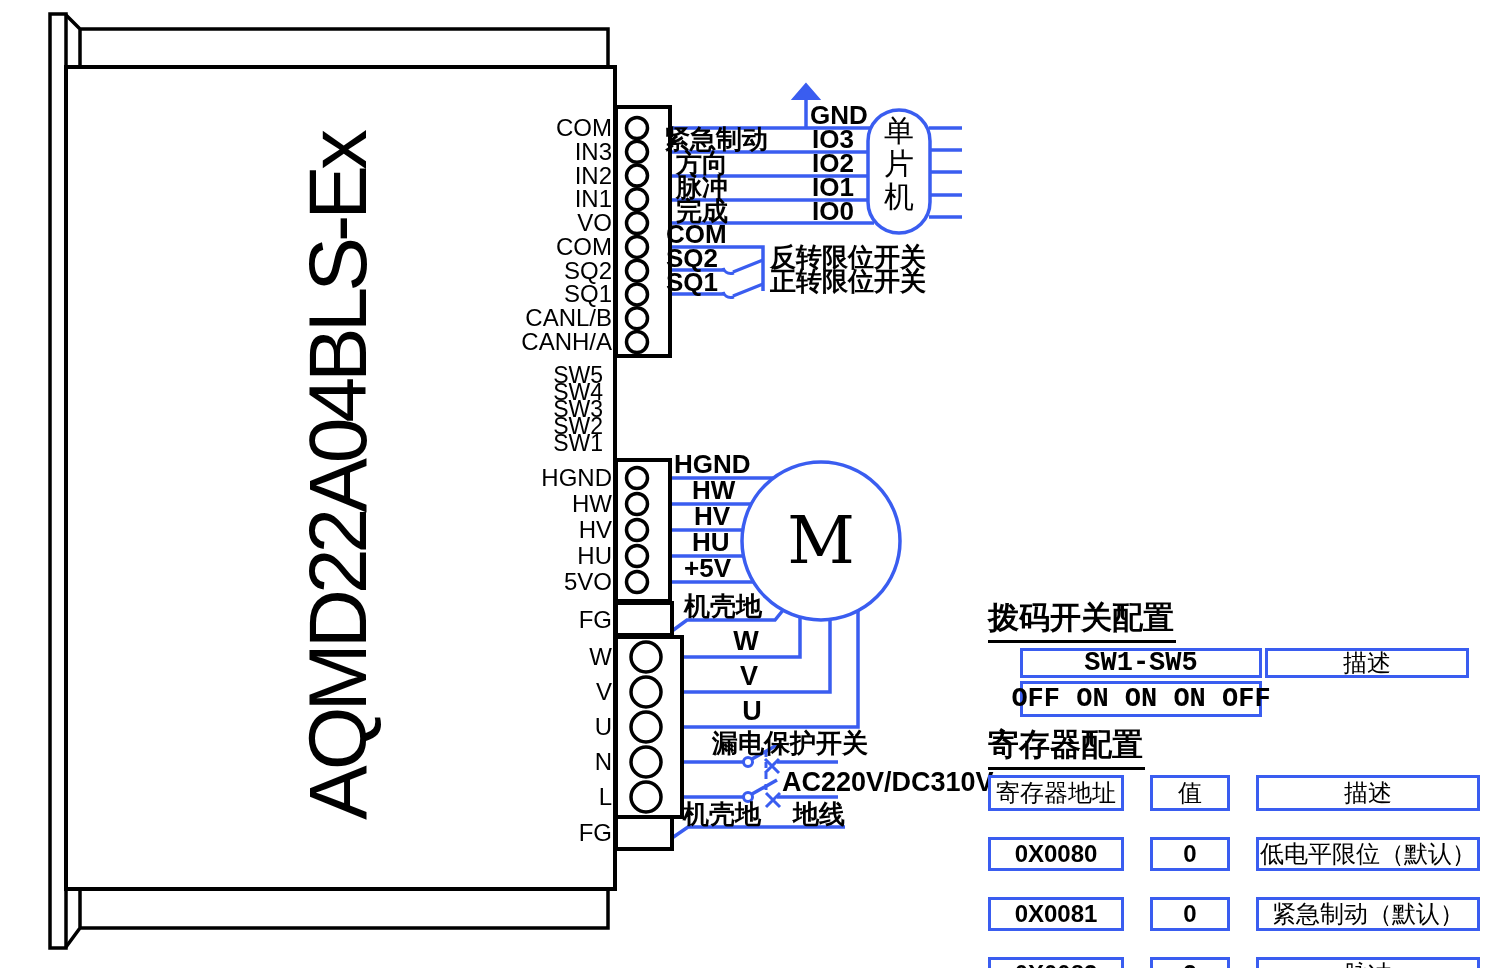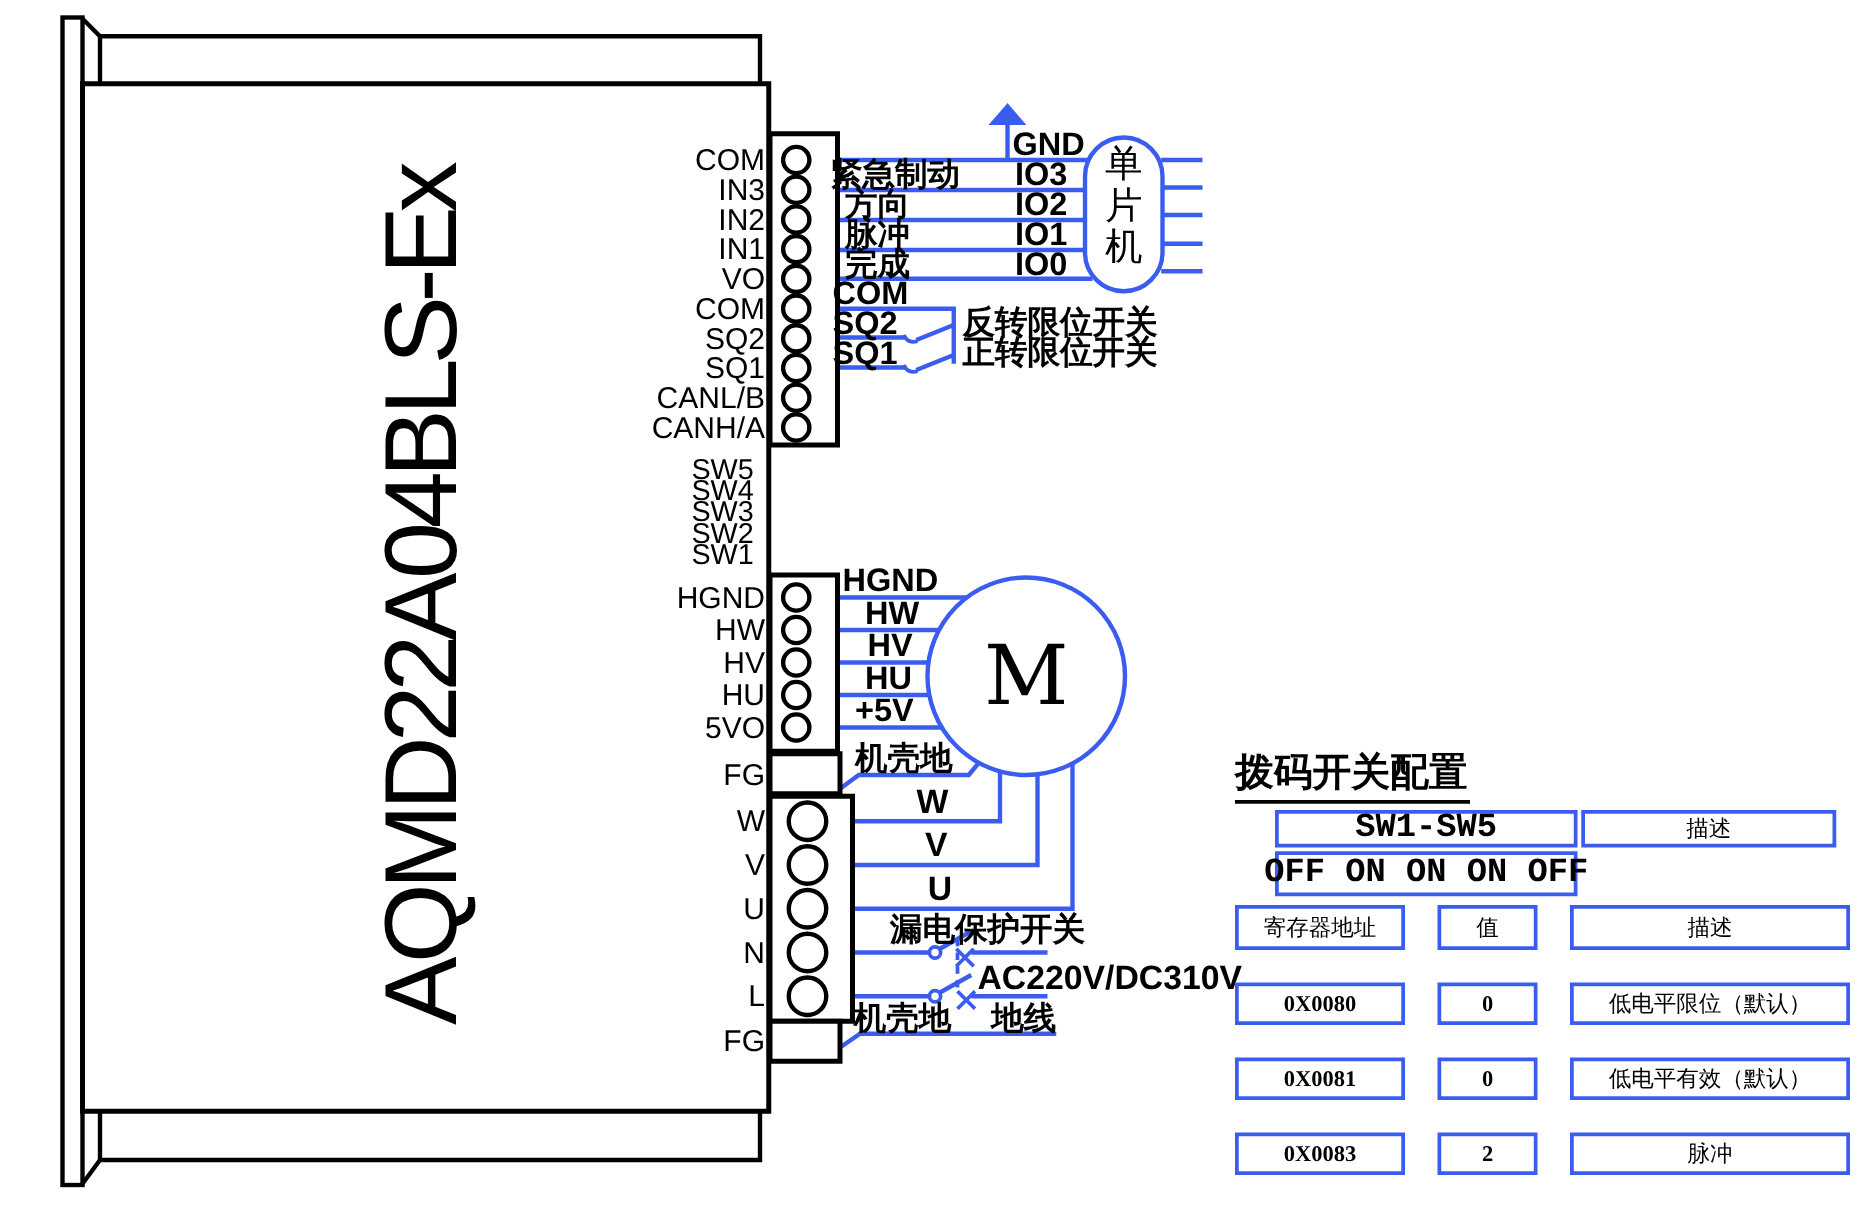--- a/index.html
+++ b/index.html
@@ -23,24 +23,24 @@
   .tbl-wrap { position:absolute; left:988px; }
   .tbl-title {
     display:inline-block; font-size:31px; font-weight:bold;
     border-bottom:3px solid #000; padding:0 2px 1px 0; margin-bottom:5px;
     white-space:nowrap;
   }
   .tbl { display:grid; gap:3px; }
   .cell {
     border:3px solid var(--blue); background:#fff;
     display:flex; align-items:center; justify-content:center;
-    font-size:18px; white-space:nowrap; padding:0 6px; box-sizing:border-box;
+    font-size:24px; white-space:nowrap; padding:0 6px; box-sizing:border-box;
   }
   .mono { font-family:"Liberation Mono","DejaVu Sans Mono",monospace; font-weight:bold; font-size:27px; }
-  .bold { font-weight:bold;font-family:Liberation Serif, serif; }
+  .bold { font-weight:bold; }
   .dip-grid { grid-template-columns:242px 204px; grid-template-rows:30px 36px;padding-left:32px; }
   .reg-grid { grid-template-columns:136px 80px 224px; grid-template-rows:36px 34px 34px 34px;gap:26px; }
 </style>
 </head>
 <body>
 
 <div id="stage">
 
 <svg id="diagram" width="1500" height="968" viewBox="0 0 1500 968">
 
@@ -222,32 +222,33 @@
 <div class="tbl-wrap" style="top:586px;margin-top:11px;">
   <div class="tbl-title">拨码开关配置</div>
   <div class="tbl dip-grid">
     <div class="cell mono">SW1-SW5</div>
     <div class="cell">描述</div>
     <div class="cell mono">OFF ON ON ON OFF</div>
   </div>
 </div>
 
 <div class="tbl-wrap" style="top:724px;">
+  <div class="tbl-title">寄存器配置</div>
   <div class="tbl reg-grid">
     <div class="cell">寄存器地址</div>
     <div class="cell">值</div>
     <div class="cell">描述</div>
 
     <div class="cell bold">0X0080</div>
     <div class="cell bold">0</div>
     <div class="cell">低电平限位（默认）</div>
 
     <div class="cell bold">0X0081</div>
     <div class="cell bold">0</div>
-    <div class="cell">低电平有效（默认）</div>
+    <div class="cell">紧急制动（默认）</div>
 
     <div class="cell bold">0X0083</div>
     <div class="cell bold">2</div>
     <div class="cell">脉冲</div>
   </div>
 </div>
 
 </div>
 
 </body></html>

